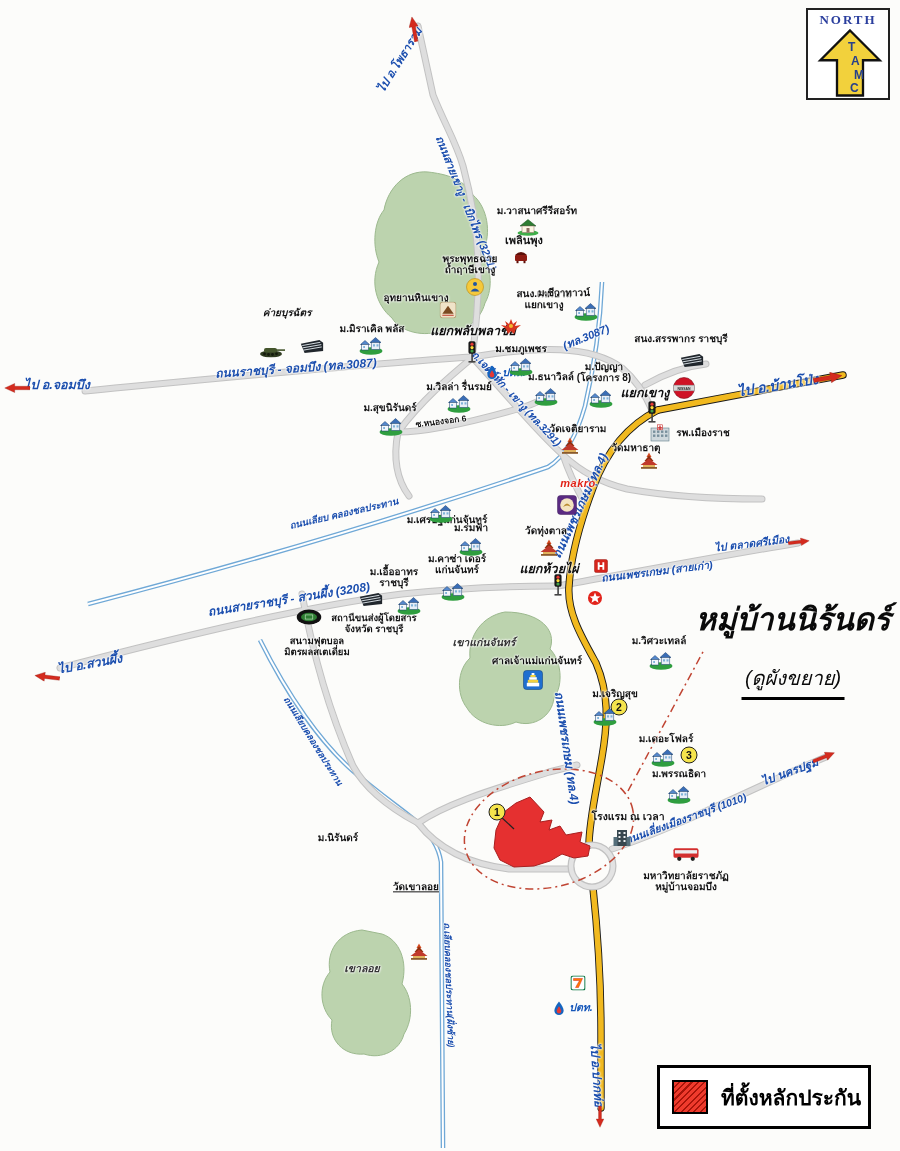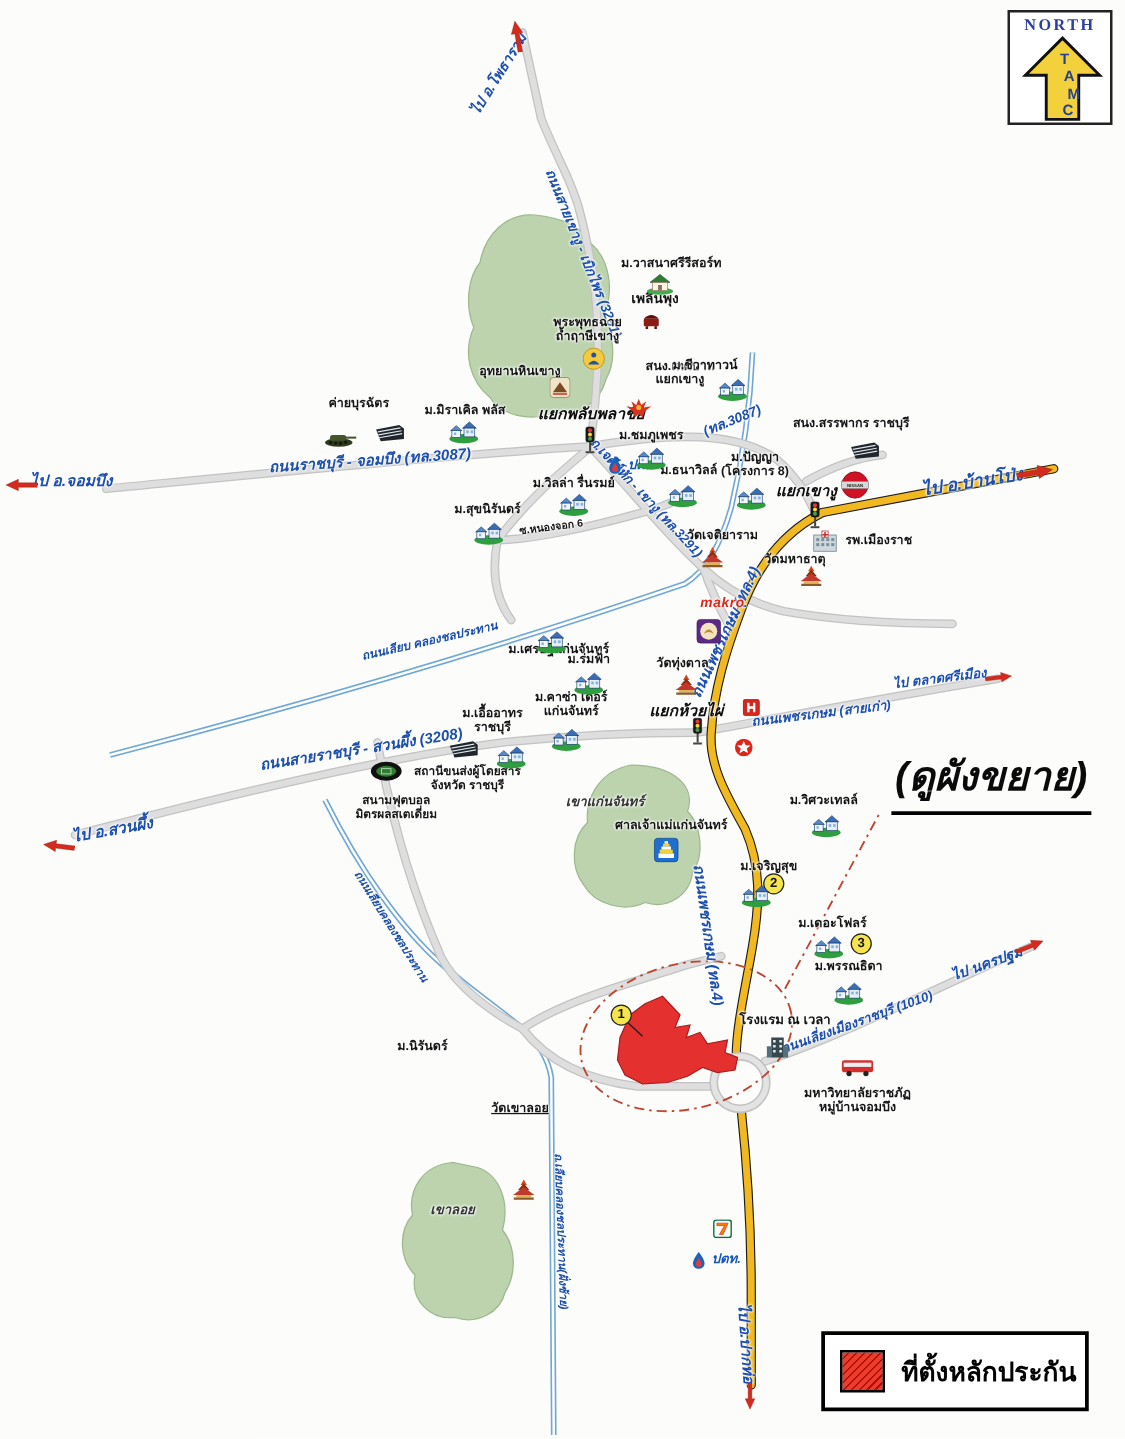--- a/index.html
+++ b/index.html
@@ -58,22 +58,22 @@
     background:repeating-linear-gradient(135deg,#ef3b2d 0px,#ef3b2d 3px,#a91409 3px,#a91409 4.5px);
   }
   #legend .lg-label{font-size:21px;font-weight:bold;color:#000;}
   
   #callout{
     position:absolute;left:793px;top:594px;transform:translateX(-50%);
     z-index:3;text-align:center;color:#0a0a0a;white-space:nowrap;
   }
   #callout .l1{font-size:31px;font-weight:bold;font-style:italic;}
   #callout .l2{
-    font-size:32px;font-weight:bold;font-style:italic;display:inline-block;
-    border-bottom:3.5px solid #000;padding:0 3px 3px 3px;margin-top:1px;
+    font-size:20px;font-weight:normal;font-style:italic;display:inline-block;
+    border-bottom:3.5px solid #000;padding:0 3px 3px 3px;margin-top:18px;
   }
 </style>
 </head>
 <body>
 
 <div id="map-canvas">
 
   <svg id="base-svg" width="900" height="1151">
     <defs>
 
@@ -414,21 +414,21 @@
       <div class="lbl place" style="left: 544px; top: 299px; transform: translate(-50%, -50%) rotate(0deg);">
         <div>สนง.เทศบาล</div>
         <div>แยกเขางู</div>
       </div>
       <div class="lbl place" style="left: 556px; top: 293px; transform: translate(-50%, -50%) rotate(0deg); padding-left: 16px;">
         <div>ม.ชีวาทาวน์</div>
       </div>
       <div class="lbl place" style="left: 372px; top: 329px; transform: translate(-50%, -50%) rotate(0deg);">
         <div>ม.มิราเคิล พลัส</div>
       </div>
-      <div class="lbl place" style="left: 287px; top: 323px; transform: translate(-50%, -50%) rotate(0deg);">
+      <div class="lbl place" style="left: 287px; top: 313px; transform: translate(-50%, -50%) rotate(0deg); font-style: italic;">
         <div>ค่ายบุรฉัตร</div>
       </div>
       <div class="lbl place" style="left: 521px; top: 349px; transform: translate(-50%, -50%) rotate(0deg);">
         <div>ม.ชมภูเพชร</div>
       </div>
       <div class="lbl place" style="left: 551px; top: 377px; transform: translate(-50%, -50%) rotate(0deg);">
         <div>ม.ธนาวิลล์</div>
       </div>
       <div class="lbl place" style="left: 604px; top: 372px; transform: translate(-50%, -50%) rotate(0deg);">
         <div>ม.ปัญญา</div>
@@ -783,20 +783,21 @@
     <svg width="78" height="74" viewBox="0 0 84 78">
       <path d="M42,4 L74,36 L56,36 L56,74 L28,74 L28,36 L10,36 Z" fill="#f2d13c" stroke="#111" stroke-width="2.5"></path>
     </svg>
     <span class="cl" style="left:40px;top:30px;">T</span>
     <span class="cl" style="left:43px;top:44px;">A</span>
     <span class="cl" style="left:46px;top:58px;">M</span>
     <span class="cl" style="left:42px;top:71px;">C</span>
   </div>
 
   <div id="callout">
+    <div class="l1">หมู่บ้านนิร้นดร์</div>
     <div><span class="l2">(ดูผังขยาย)</span></div>
   </div>
 
   <div id="legend">
     <div class="swatch"></div>
     <div class="lg-label">ที่ตั้งหลักประกัน</div>
   </div>
 
 </div>
 

